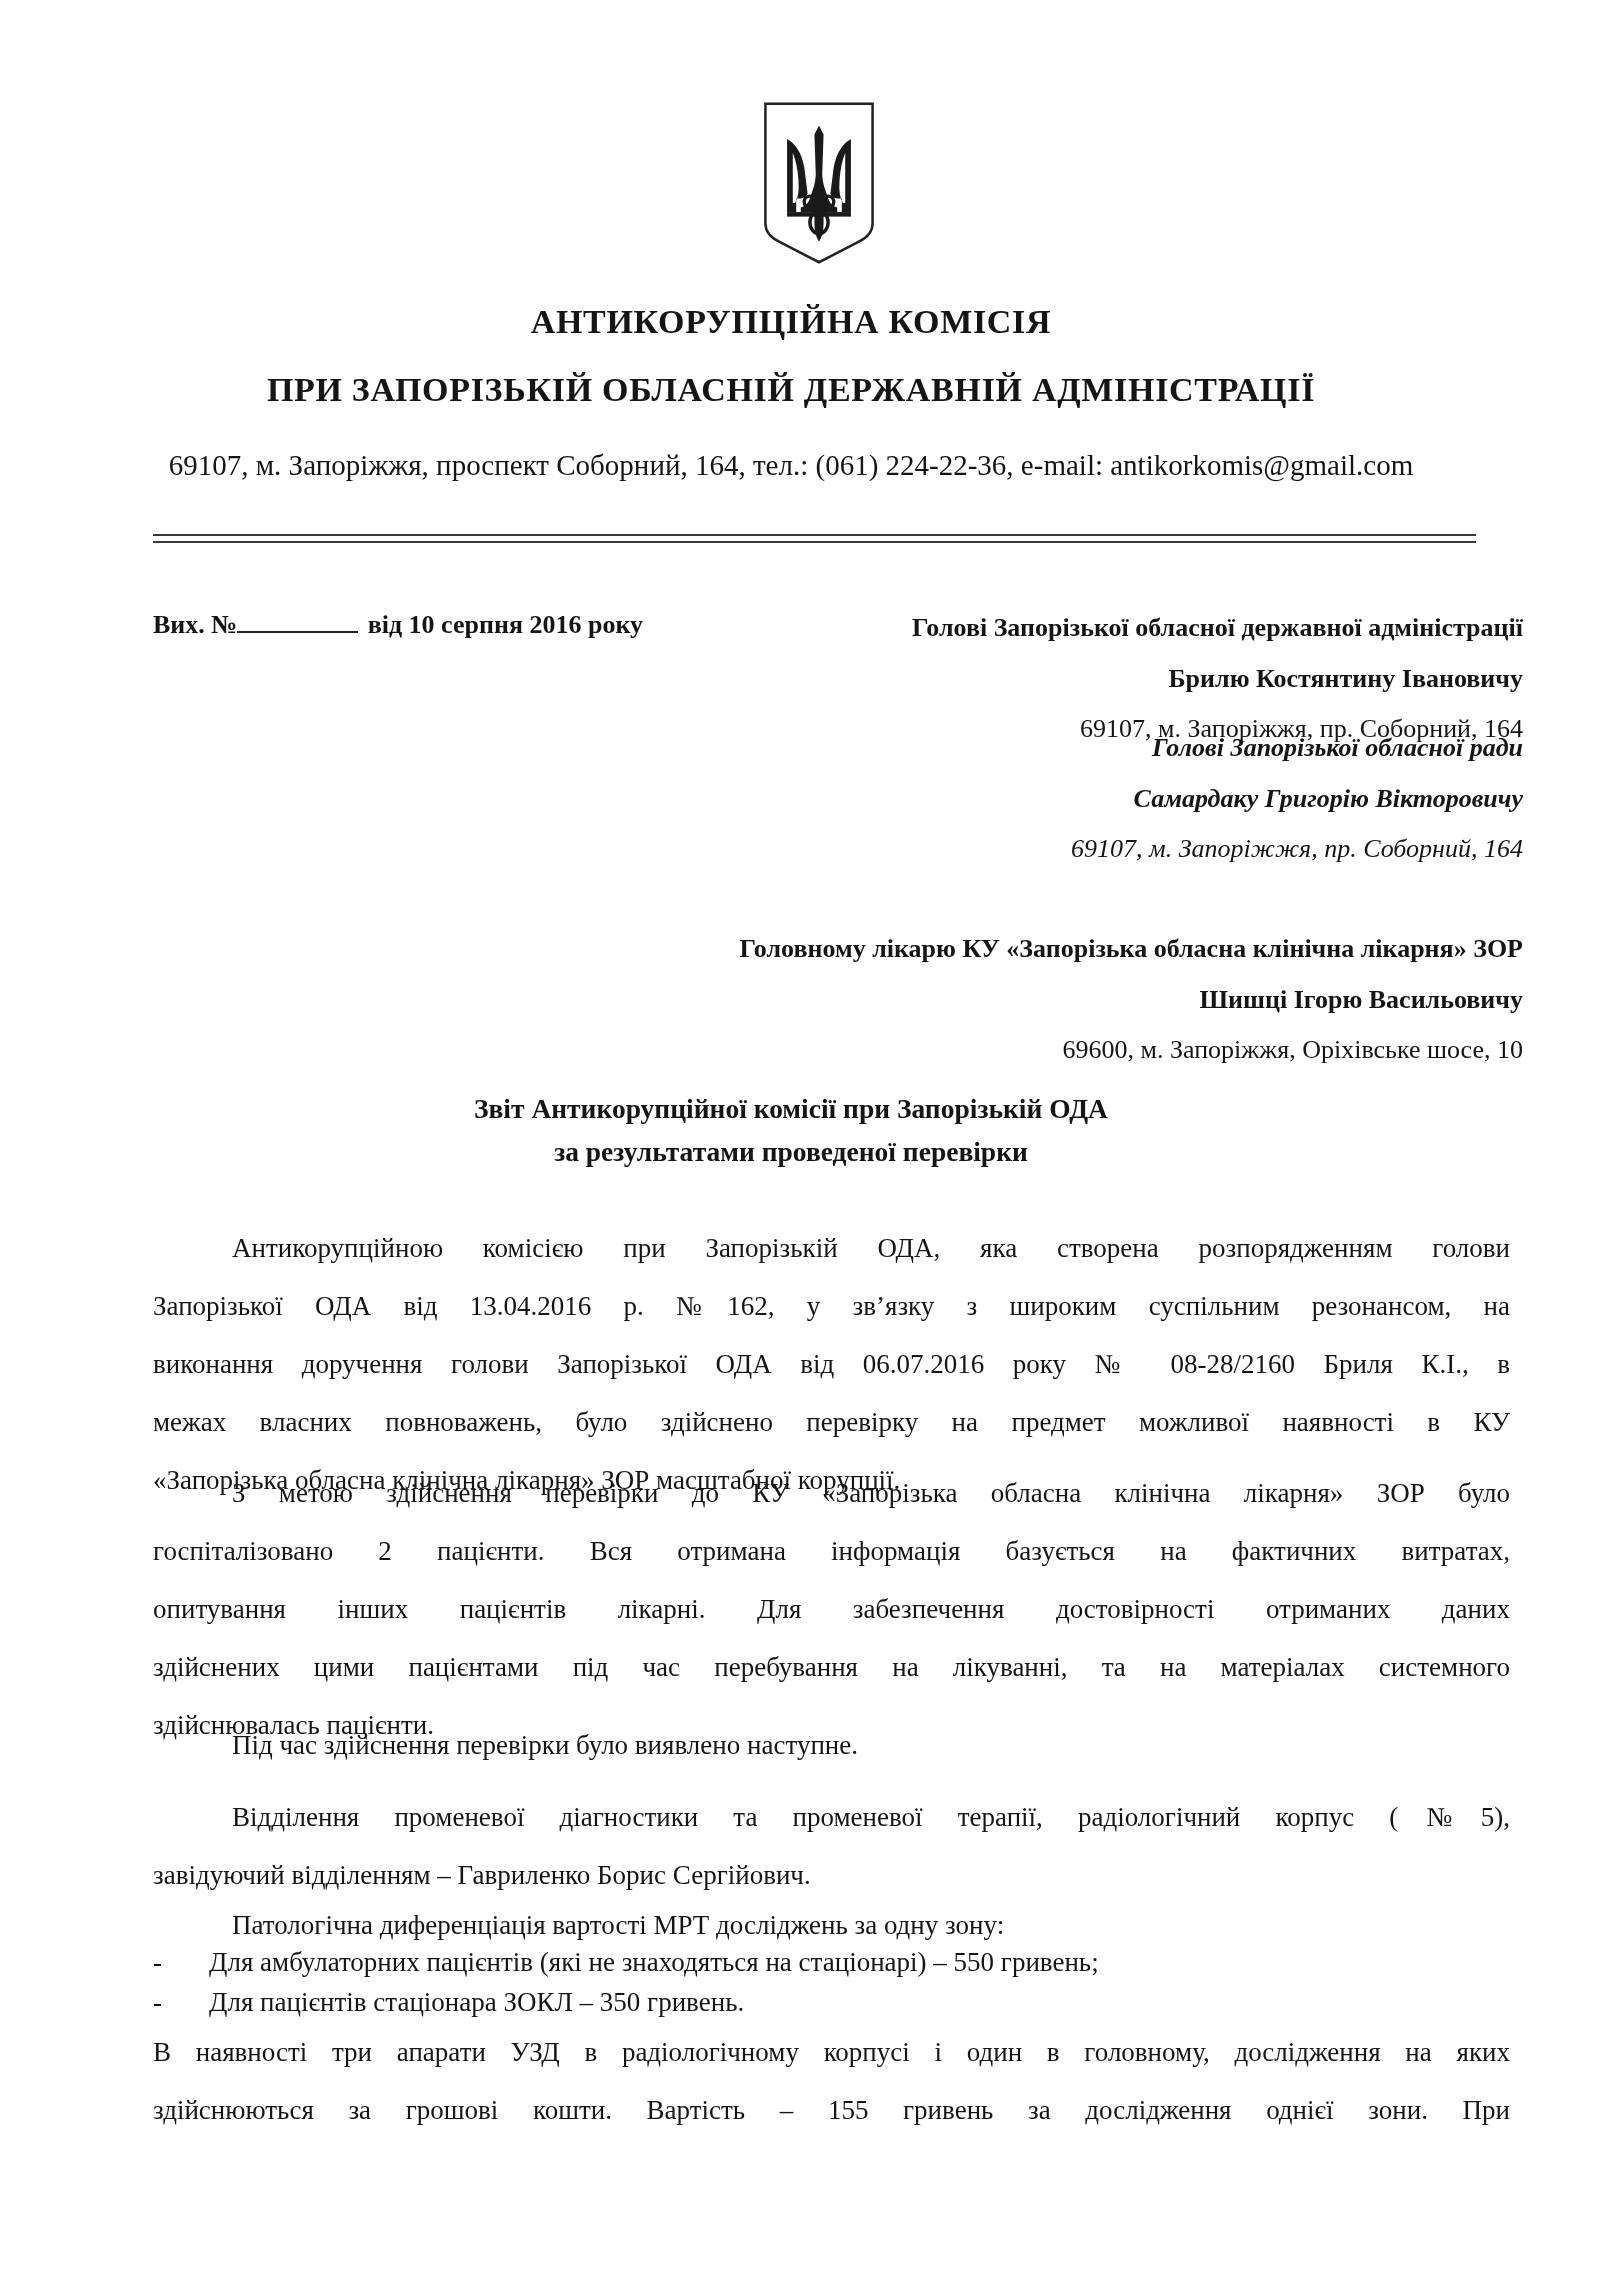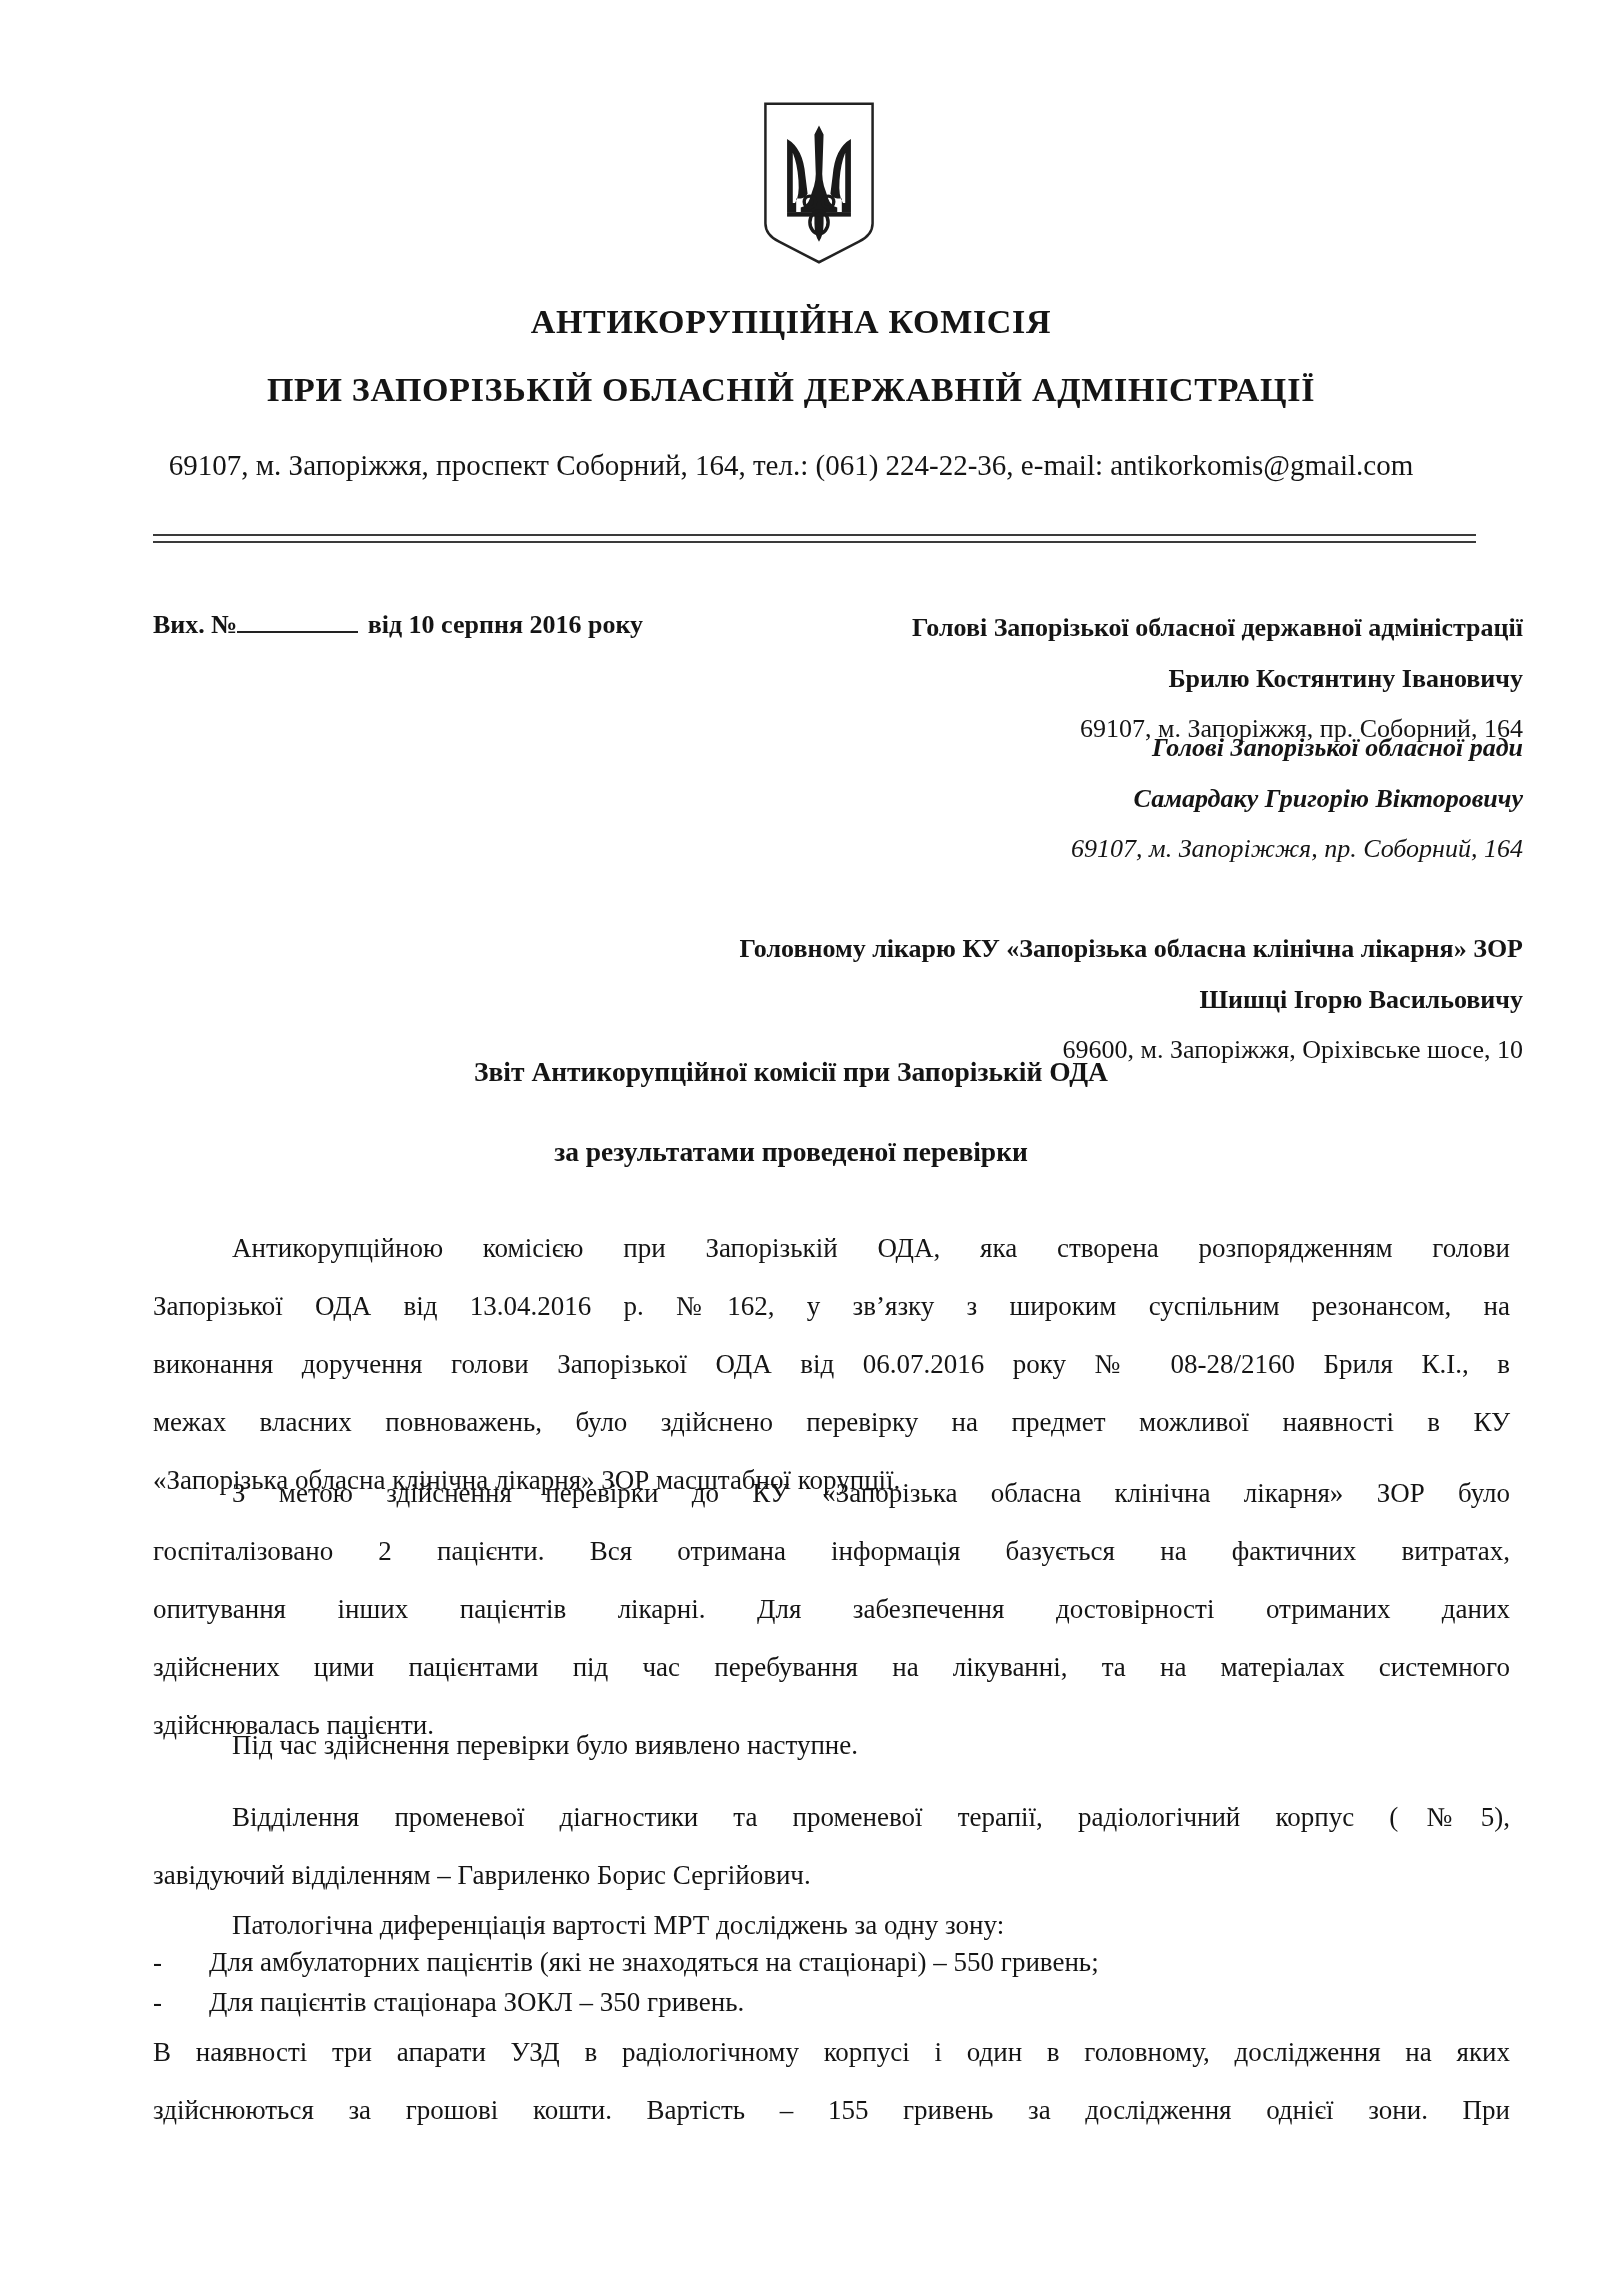--- a/index.html
+++ b/index.html
@@ -59,21 +59,21 @@
   <div class="bold">Голові Запорізької обласної ради</div>
   <div class="bold" style="margin-top:14.4px;">Самардаку Григорію Вікторовичу</div>
   <div style="margin-top:13px;">69107, м. Запоріжжя, пр. Соборний, 164</div>
 </div>
 <div class="abs right-block" style="top:930px;">
   <div class="bold">Головному лікарю КУ «Запорізька обласна клінічна лікарня» ЗОР</div>
   <div class="bold" style="margin-top:14.4px;">Шишці Ігорю Васильовичу</div>
   <div style="margin-top:13px;">69600, м. Запоріжжя, Оріхівське шосе, 10</div>
 </div>
 
-<div class="abs center bold" style="top:1056px; font-size:27.5px;">Звіт Антикорупційної комісії при Запорізькій ОДА</div>
+<div class="abs center bold" style="top:1093px; font-size:27.5px;">Звіт Антикорупційної комісії при Запорізькій ОДА</div>
 <div class="abs center bold" style="top:1136px; font-size:27.5px;">за результатами проведеної перевірки</div>
 
 <div class="abs para" style="top:1219px;">
   <div class="line just"><span class="indent"></span><span>Антикорупційною комісією при Запорізькій ОДА, яка створена розпорядженням голови</span></div>
   <div class="line just">Запорізької ОДА від 13.04.2016 р. №162, у зв’язку з широким суспільним резонансом, на</div>
   <div class="line just">виконання доручення голови Запорізької ОДА від 06.07.2016 року № 08-28/2160 Бриля К.І., в</div>
   <div class="line just">межах власних повноважень, було здійснено перевірку на предмет можливої наявності в КУ</div>
   <div class="line">«Запорізька обласна клінічна лікарня» ЗОР масштабної корупції.</div>
 </div>
 

